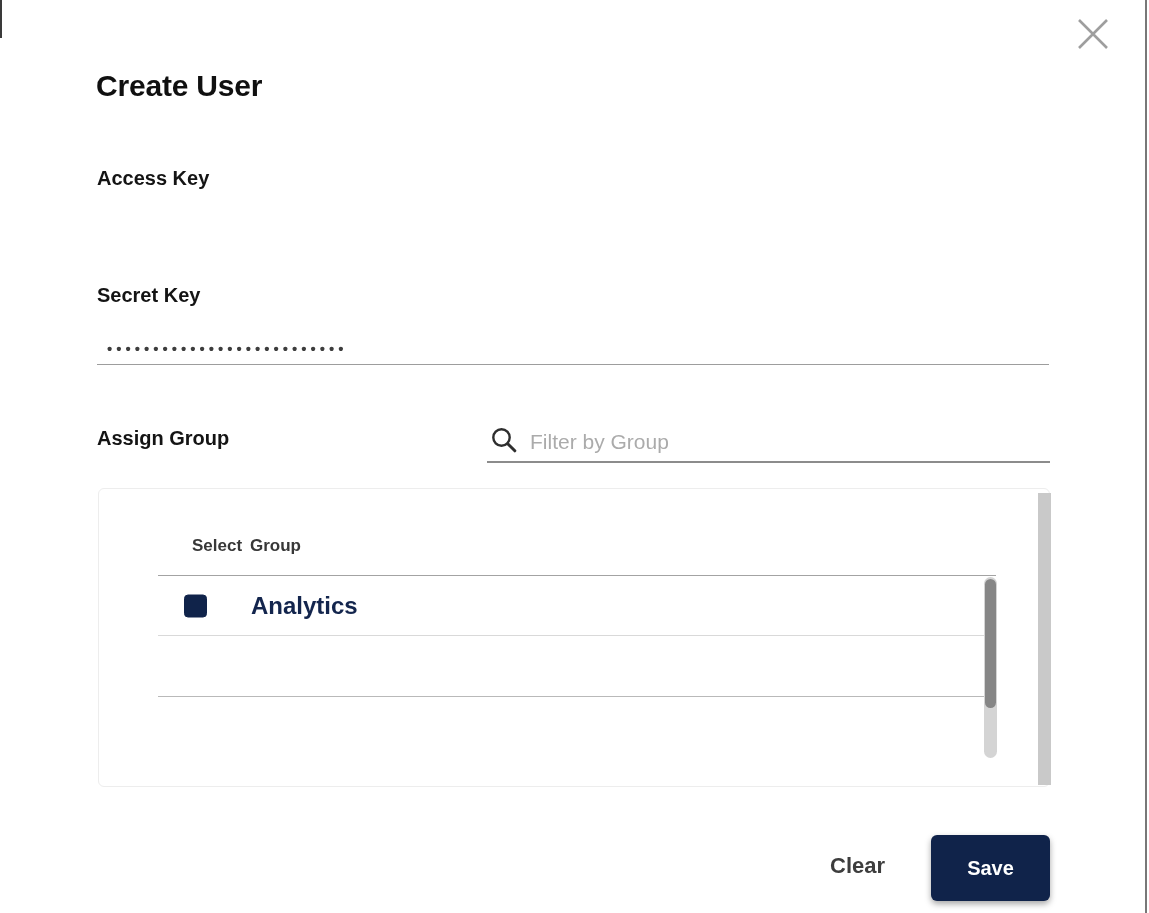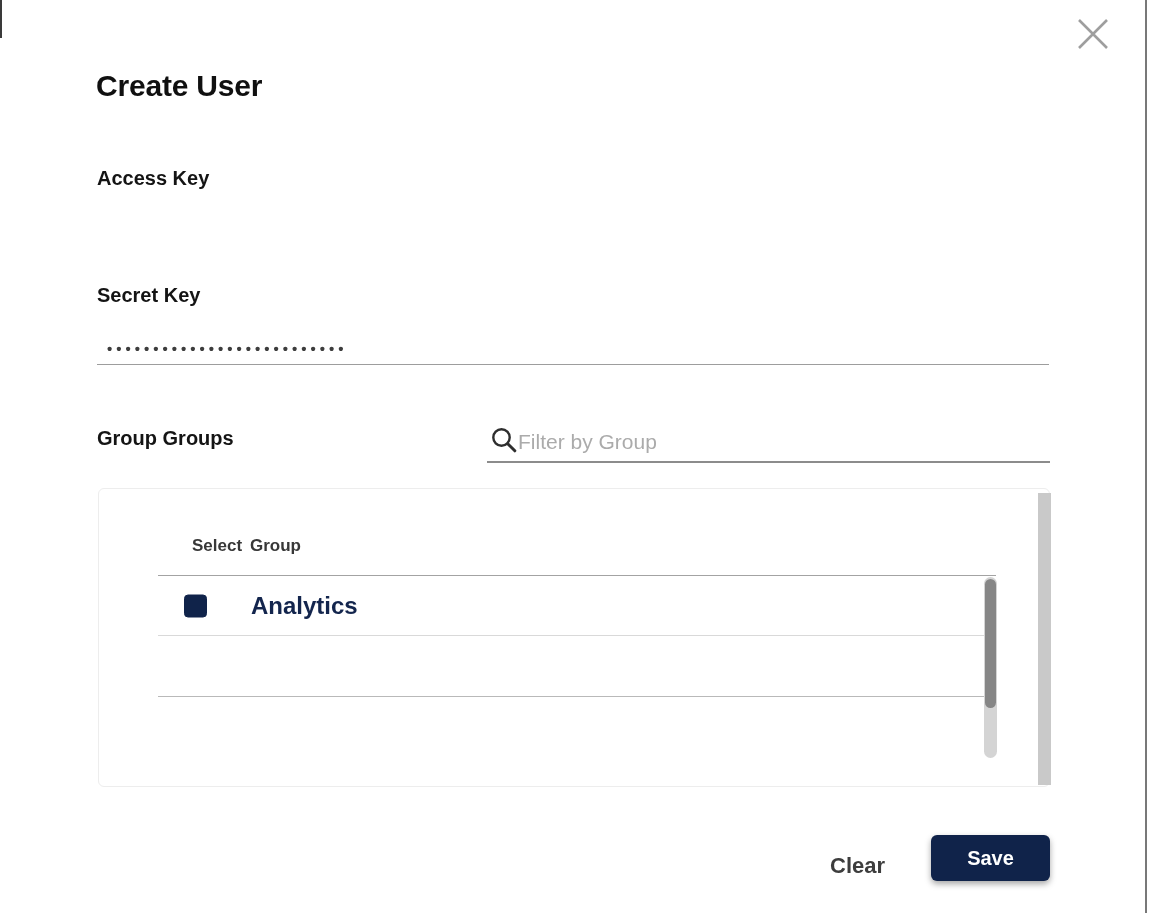--- a/index.html
+++ b/index.html
@@ -47,21 +47,21 @@
     width:100%; height:100%; border:none; outline:none; background:transparent;
     padding-left:10px; font-family:"Liberation Sans", sans-serif;
   }
   .input-access input{ font-size:18px; font-weight:600; color:#5a5a5a; }
   .input-secret input{ font-size:15px; letter-spacing:4px; color:#3d3d3d; font-weight:700; }
 
   
   .filter-field{
     position:absolute; left:487px; top:422px; width:563px; height:41px;
     border-bottom:2px solid #8c8c8c;
-    display:flex; align-items:center; gap:0;
+    display:flex; align-items:center; gap:12px;
   }
   .filter-field svg{ flex:0 0 auto; margin-left:3px; }
   .filter-field input{
     flex:1 1 auto; border:none; outline:none; background:transparent;
     font-family:"Liberation Sans", sans-serif; font-size:21px; color:#555;
     height:100%;
   }
   .filter-field input::placeholder{ color:#ababab; opacity:1; }
 
   
@@ -108,21 +108,21 @@
   }
 
   
   .clear-btn{
     position:absolute; left:816px; top:845px; padding:8px 14px;
     background:transparent; border:none; cursor:pointer;
     font-family:Liberation Sans, sans-serif;
     font-size:22px; font-weight:700; color:#3d3d3d;
   }
   .save-btn{
-    position:absolute; left:931px; top:835px; width:119px; height:46px;
+    position:absolute; left:931px; top:835px; width:119px; height:66px;
     background:#10234a; border:none; border-radius:6px; cursor:pointer;
     font-family:"Liberation Sans", sans-serif;
     font-size:20px; font-weight:700; color:#ffffff;
     box-shadow:0 3px 6px rgba(0,0,0,0.35);
   }
 </style>
 </head>
 <body>
 
 <div class="screen">
@@ -140,21 +140,21 @@
 
   <h1 class="modal-title">Create User</h1>
 
   <div class="field-label label-access">Access Key</div>
 
   <div class="field-label label-secret">Secret Key</div>
   <div class="input-line input-secret">
     <input type="text" value="••••••••••••••••••••••••••" style="">
   </div>
 
-  <div class="field-label label-groups">Group Groups</div>
+  <div class="field-label label-groups">Assign Group</div>
 
   <div class="filter-field">
     <span>
       <svg width="28" height="28" viewBox="0 0 28 28">
         <circle cx="11.5" cy="11.5" r="8.2" fill="none" stroke="#2E2E2E" stroke-width="2.4"></circle>
         <line x1="17.7" y1="17.7" x2="24.8" y2="24.8" stroke="#2E2E2E" stroke-width="3" stroke-linecap="round"></line>
       </svg>
     </span>
     <input type="text" placeholder="Filter by Group" style="">
   </div>

